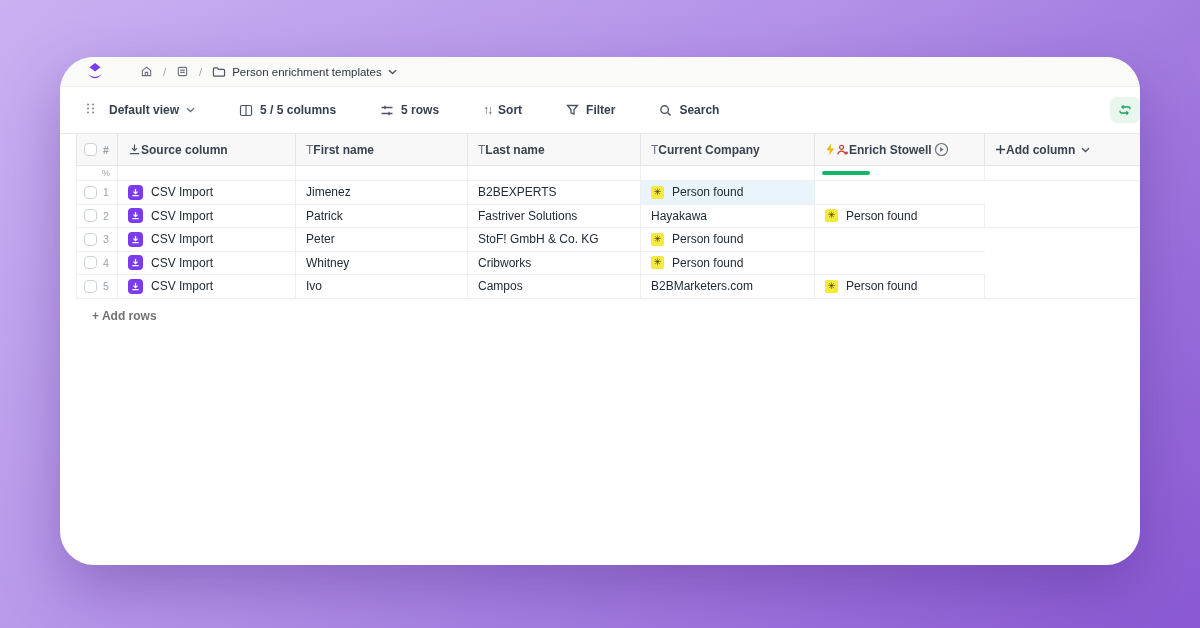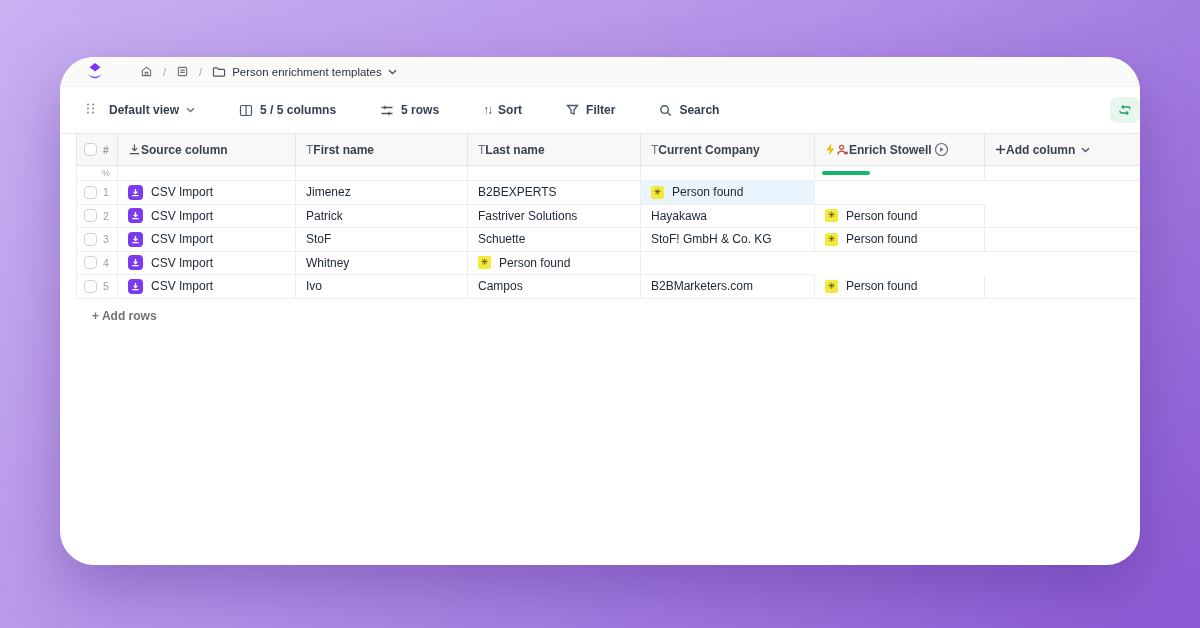--- a/index.html
+++ b/index.html
@@ -311,24 +311,21 @@
         <span class="csv-ic">
             <svg width="9" height="9" viewBox="0 0 10 10" fill="none" stroke="#fff" stroke-width="1.4">
               <path d="M5 1 V6"></path>
               <path d="M2.8 4 L5 6.2 L7.2 4"></path>
               <path d="M1.5 8.5 h7"></path>
             </svg>
           </span>
         <span>CSV Import</span>
       </div>
       <div class="cell">
-          <span>StoF</span>
-        </div>
-      <div class="cell">
-          <span>Schuette</span>
+          <span>Peter</span>
         </div>
       <div class="cell">
           <span>StoF! GmbH &amp; Co. KG</span>
         </div>
       <div class="cell">
         <span class="status-ic">✳</span>
         <span>Person found</span>
       </div>
       <div class="cell"></div>
     </div>
@@ -343,20 +340,23 @@
             <svg width="9" height="9" viewBox="0 0 10 10" fill="none" stroke="#fff" stroke-width="1.4">
               <path d="M5 1 V6"></path>
               <path d="M2.8 4 L5 6.2 L7.2 4"></path>
               <path d="M1.5 8.5 h7"></path>
             </svg>
           </span>
         <span>CSV Import</span>
       </div>
       <div class="cell">
           <span>Whitney</span>
+        </div>
+      <div class="cell">
+          <span>Cribworks</span>
         </div>
       <div class="cell">
         <span class="status-ic">✳</span>
         <span>Person found</span>
       </div>
       <div class="cell"></div>
     </div>
 
     <div class="tgrid trow">
       <div class="cell">

